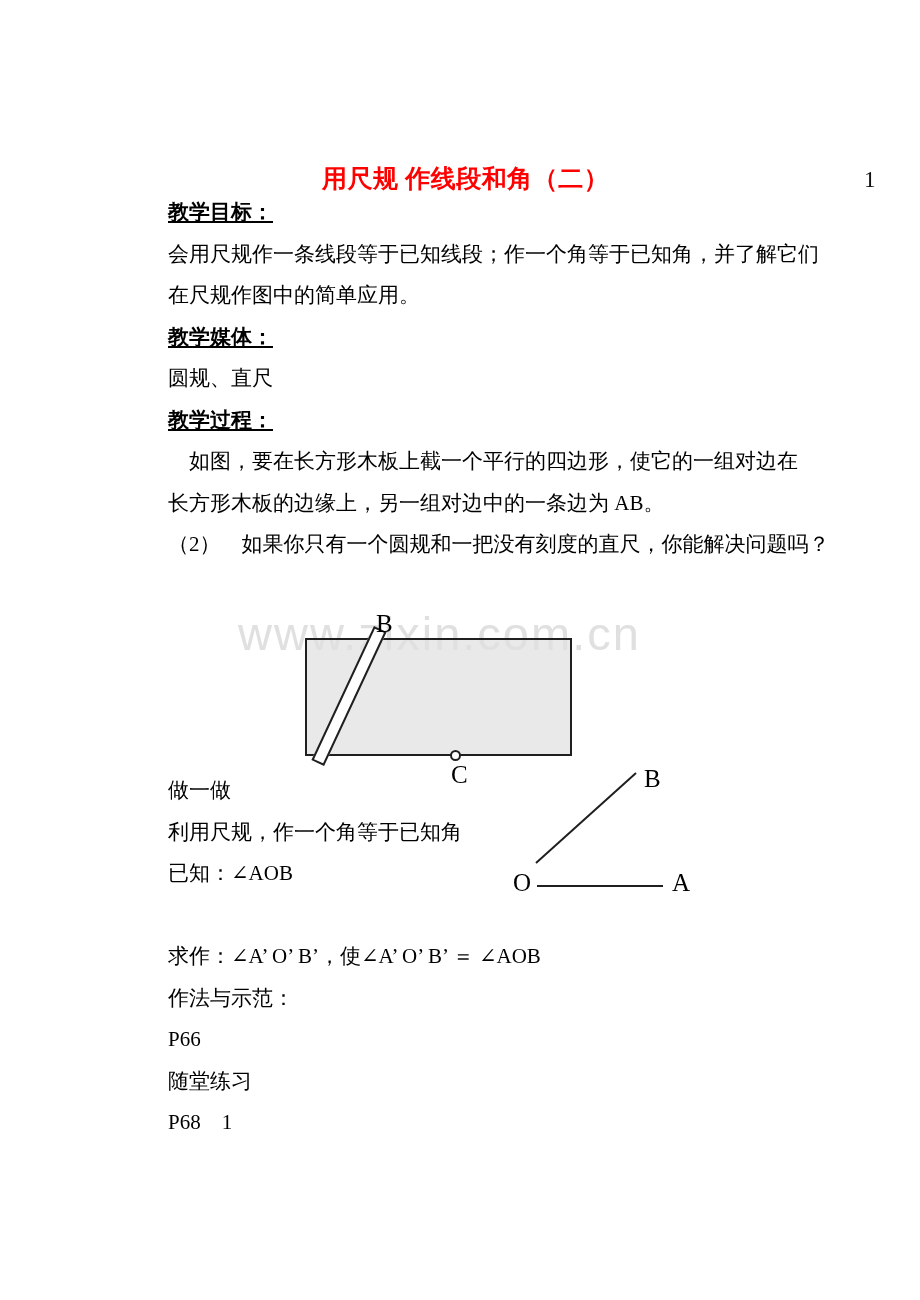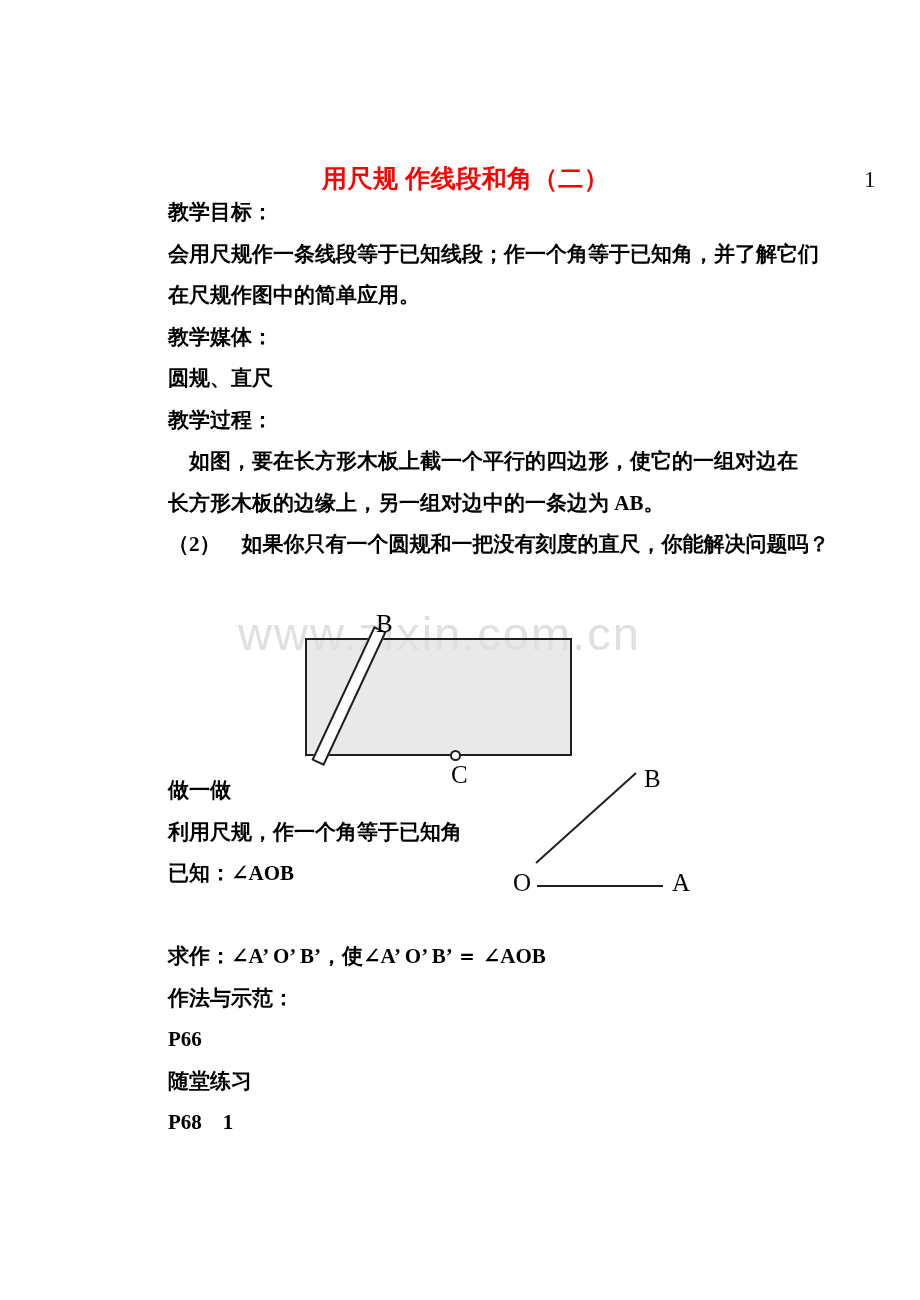--- a/index.html
+++ b/index.html
@@ -19,23 +19,23 @@
   }
   .page-num{
     position:absolute;left:864px;top:167px;
     font-size:23px;color:#111;
   }
   .text-block{position:absolute;left:168px;width:620px;}
   .block-top{top:192px;}
   .block-bottom{top:770px;}
   .line{
     height:41.5px;line-height:41.5px;
-    font-size:21px;white-space:pre;font-weight:bold;
+    font-size:21px;white-space:pre;
   }
-  .bold{font-weight:bold;}
+  .bold{font-weight:bold;text-decoration:underline;}
   .indent{padding-left:21px;}
   
   .watermark{
     position:absolute;left:238px;top:606px;
     font-family:"Liberation Sans","DejaVu Sans",sans-serif;
     font-size:47px;letter-spacing:2px;color:#e0e0e0;
     z-index:2;white-space:pre;
   }
   
   .board-fill{

